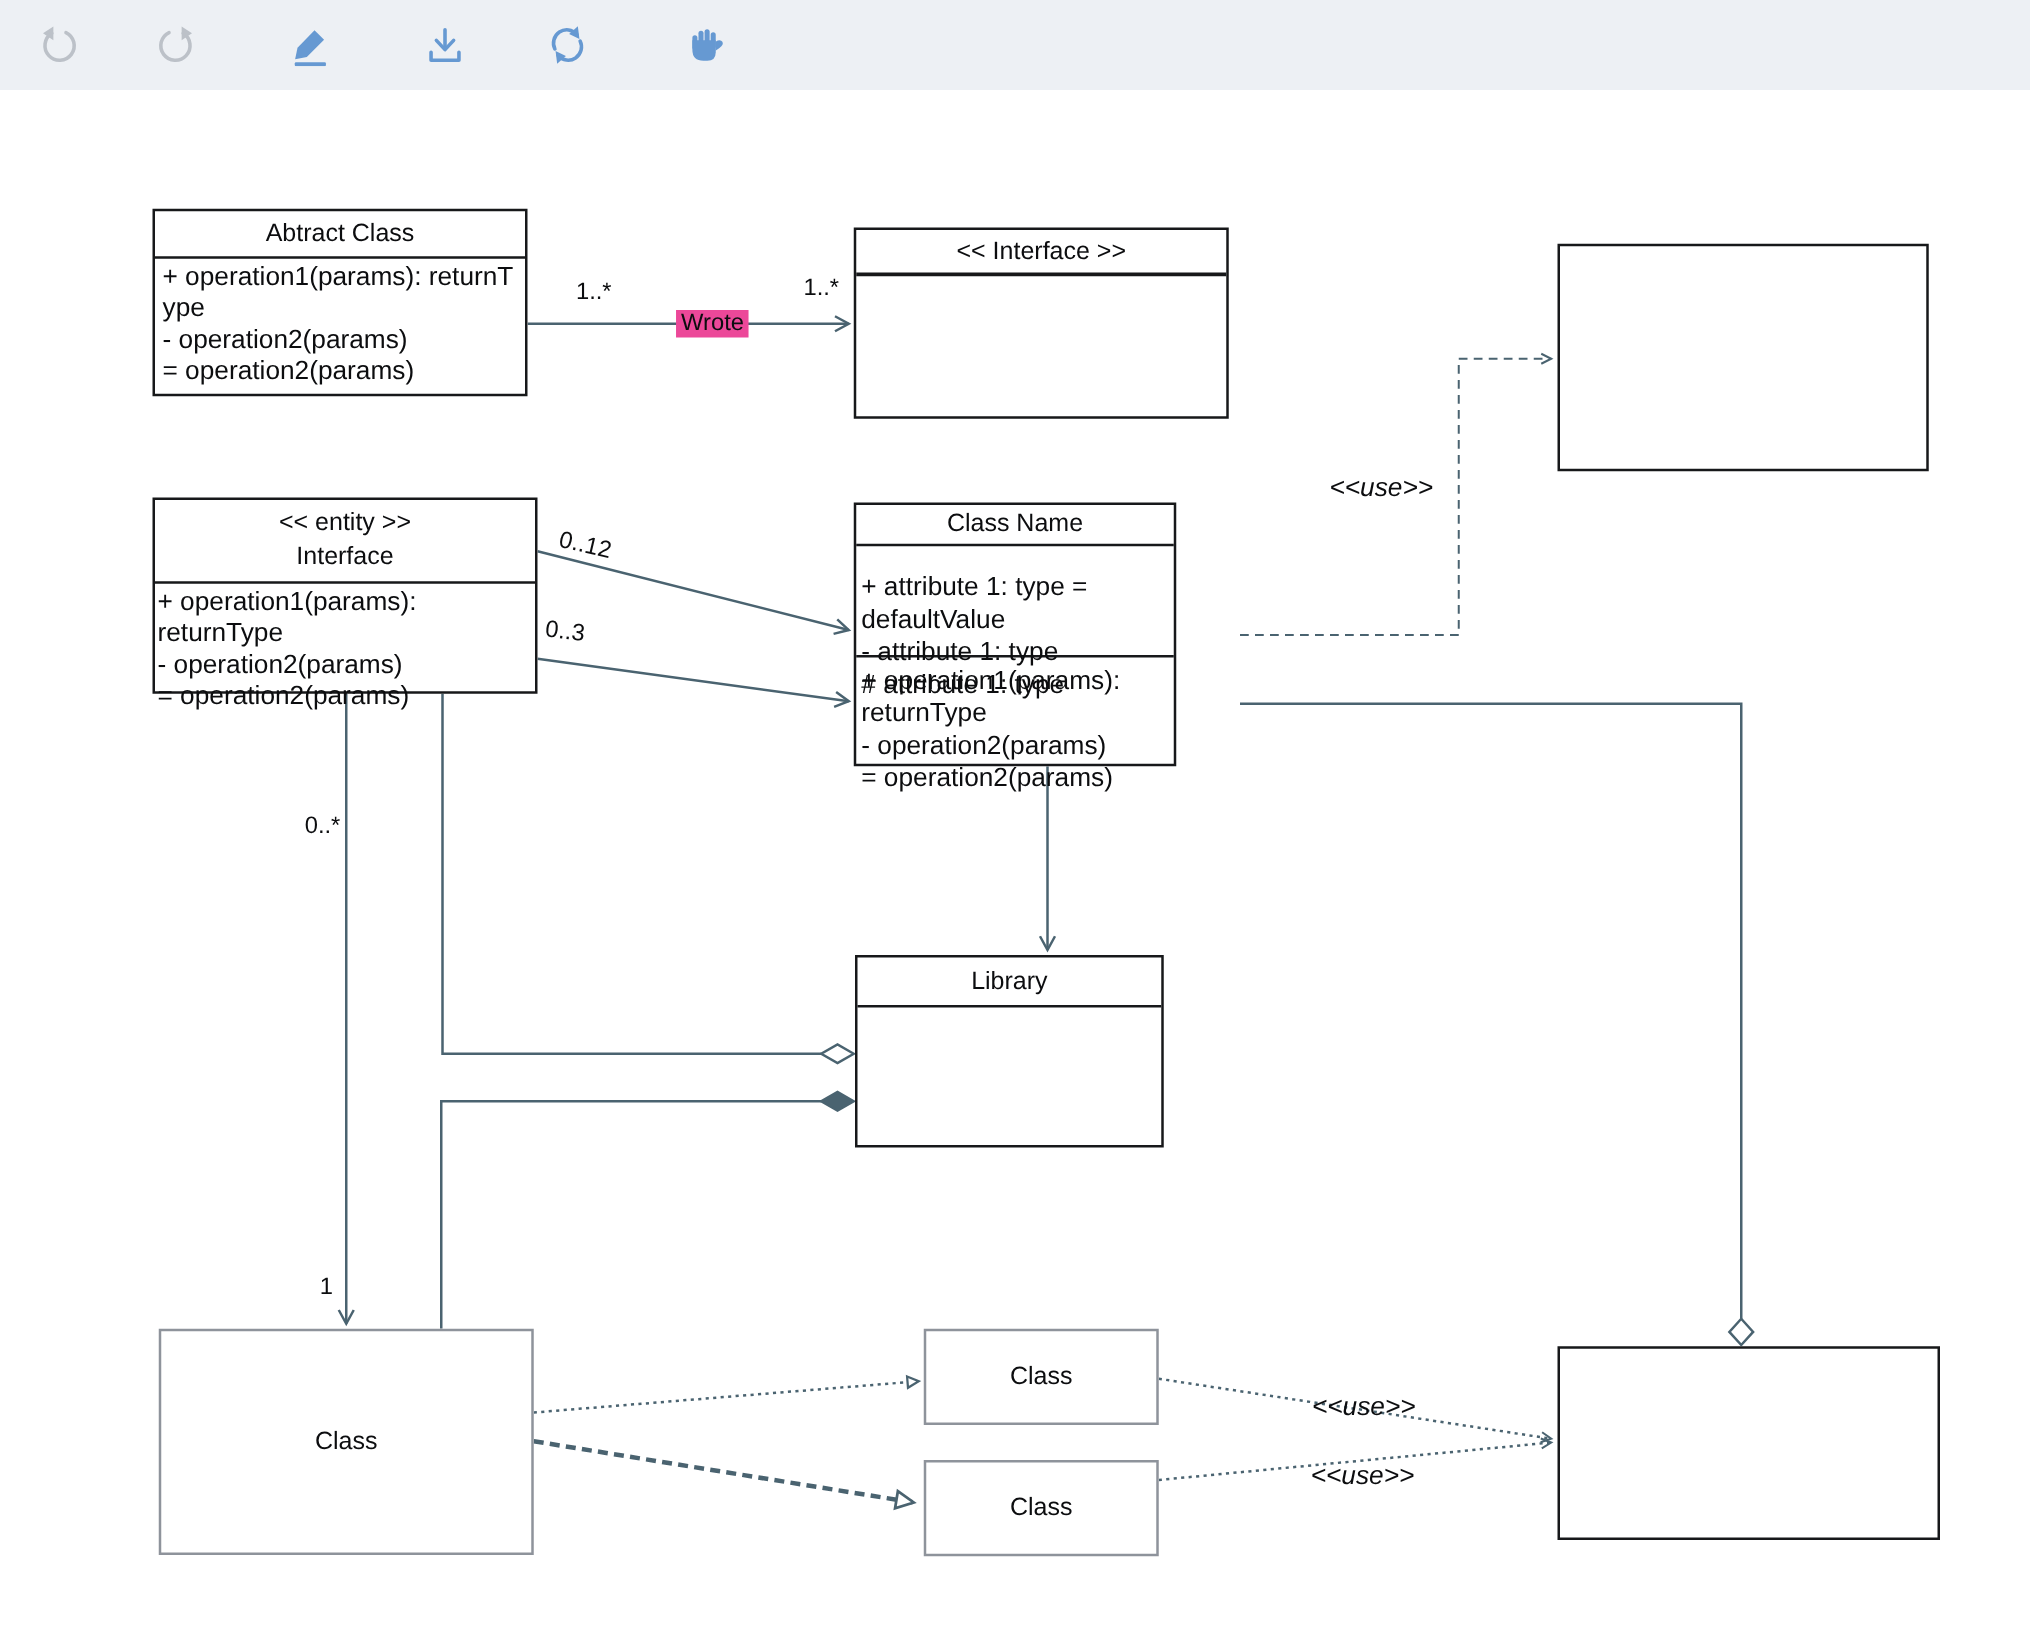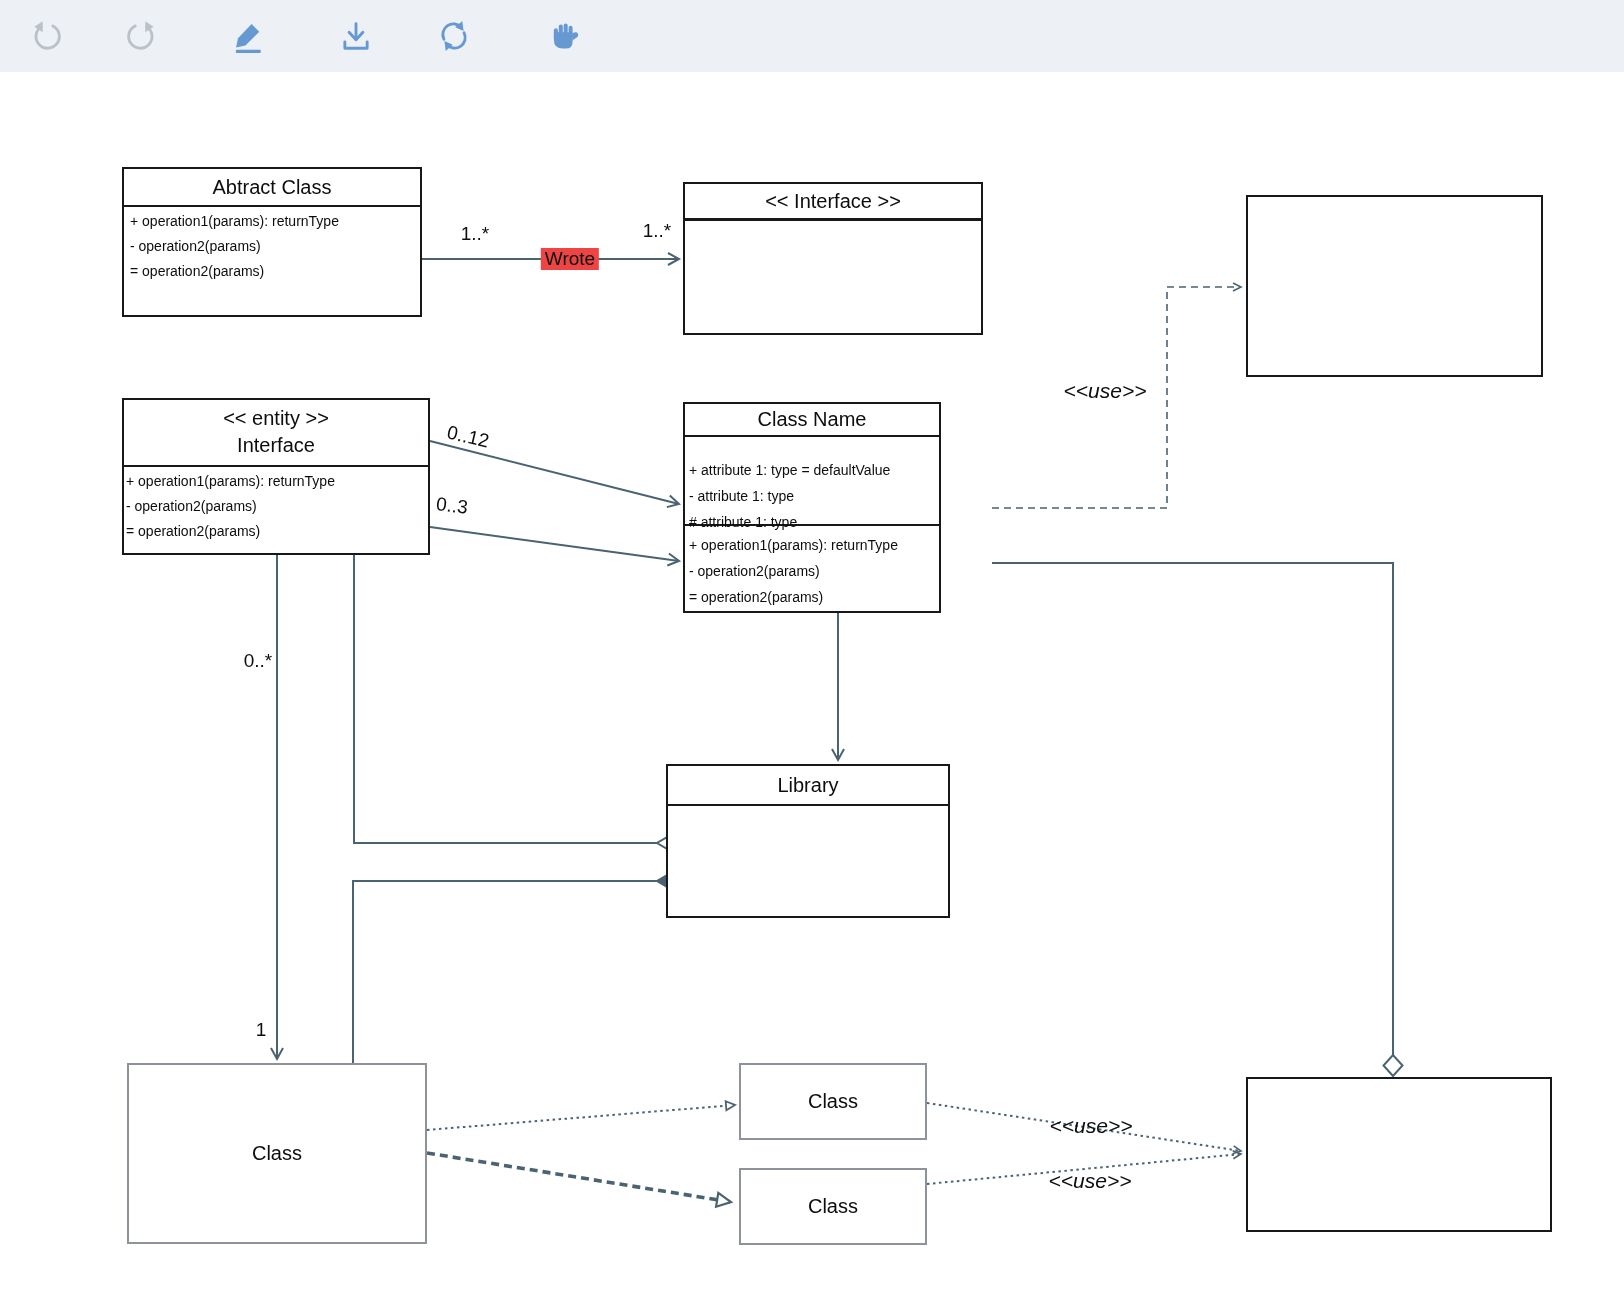--- a/index.html
+++ b/index.html
@@ -19,33 +19,33 @@
   .tbtn svg{width:34px;height:34px;display:block;}
   
   .uml{
     position:absolute;background:#fff;border:2px solid #17181a;
     box-sizing:border-box;
   }
   .uml .hd{
     border-bottom:2px solid #17181a;text-align:center;font-size:20px;color:#0c0d0f;
   }
   .uml .hd.twoline{padding-top:5px;line-height:27px;}
-  .uml .bd{font-size:14px;line-height:25px;padding:2px 6px;color:#0c0d0f;}
+  .uml .bd{font-size:21px;line-height:25px;padding:2px 6px;color:#0c0d0f;}
   .uml .bd div{white-space:normal;}
   .uml.gray{border-color:#8e939b;display:flex;align-items:center;justify-content:center;font-size:20px;}
   .wrapall{word-break:break-all;}
   
   svg.wires{position:absolute;left:0;top:0;pointer-events:none;}
   svg.wires .edge{pointer-events:stroke;}
   
   .elabel{
     position:absolute;font-size:19px;color:#0c0d0f;white-space:nowrap;
     transform:translate(-50%,-50%);
   }
-  .elabel.bgwhite{background:#ef4444;padding:0 4px;}
+  .elabel.bgwhite{background:#ec4899;padding:0 4px;}
   .elabel.rot13{transform:translate(-50%,-50%) rotate(13deg);}
   .elabel.rot7{transform:translate(-50%,-50%) rotate(7deg);}
   .elabel.use{font-size:21px;font-style:italic;}
 </style>
 </head>
 <body>
 
 <div class="toolbar">
   <button class="tbtn" style="margin-left:30px">
     <svg viewBox="0 0 32 32">
@@ -179,21 +179,21 @@
     <div>- attribute 1: type</div>
     <div># attribute 1: type</div>
   </div>
   <div class="bd" style="padding:6px 4px 0;line-height:26px">
     <div>+ operation1(params): returnType</div>
     <div>- operation2(params)</div>
     <div>= operation2(params)</div>
   </div>
 </div>
 
-<div class="uml" style="left:666px;top:764px;width:284px;height:154px">
+<div class="uml" style="left:684px;top:764px;width:247px;height:154px">
   <div class="hd" style="line-height:38px;height:38px">Library</div>
   <div class="bd"></div>
 </div>
 
 <div class="uml gray" style="left:127px;top:1063px;width:300px;height:181px">
   <span>Class</span>
 </div>
 
 <div class="uml gray" style="left:739px;top:1063px;width:188px;height:77px">
   <span>Class</span>

